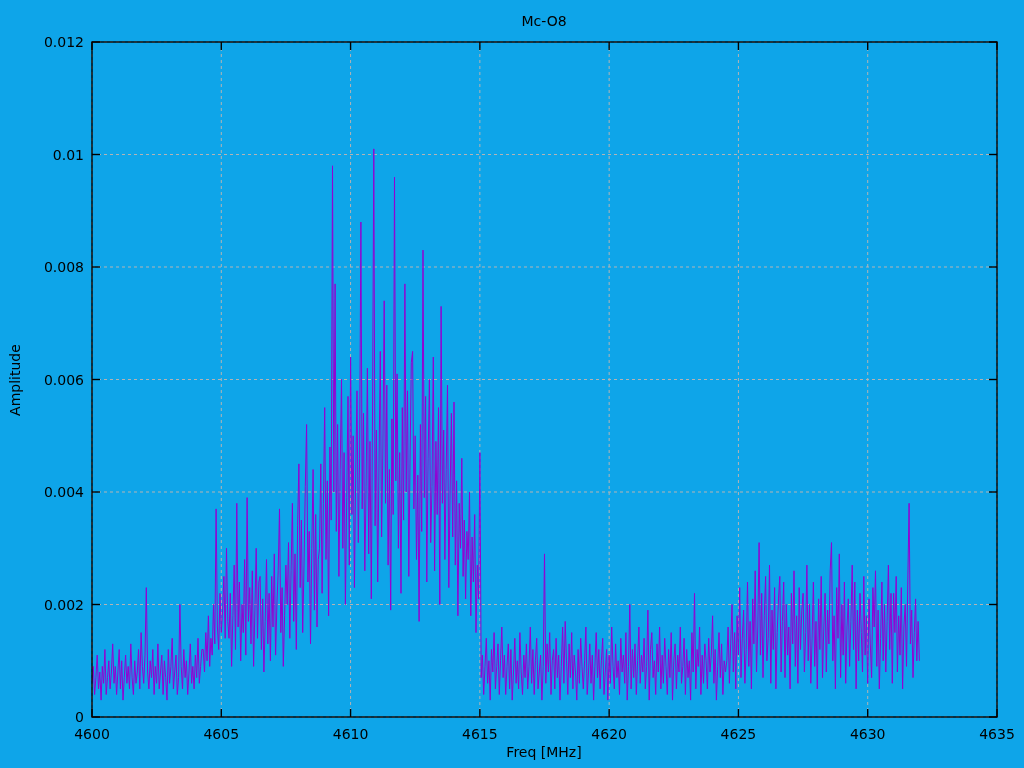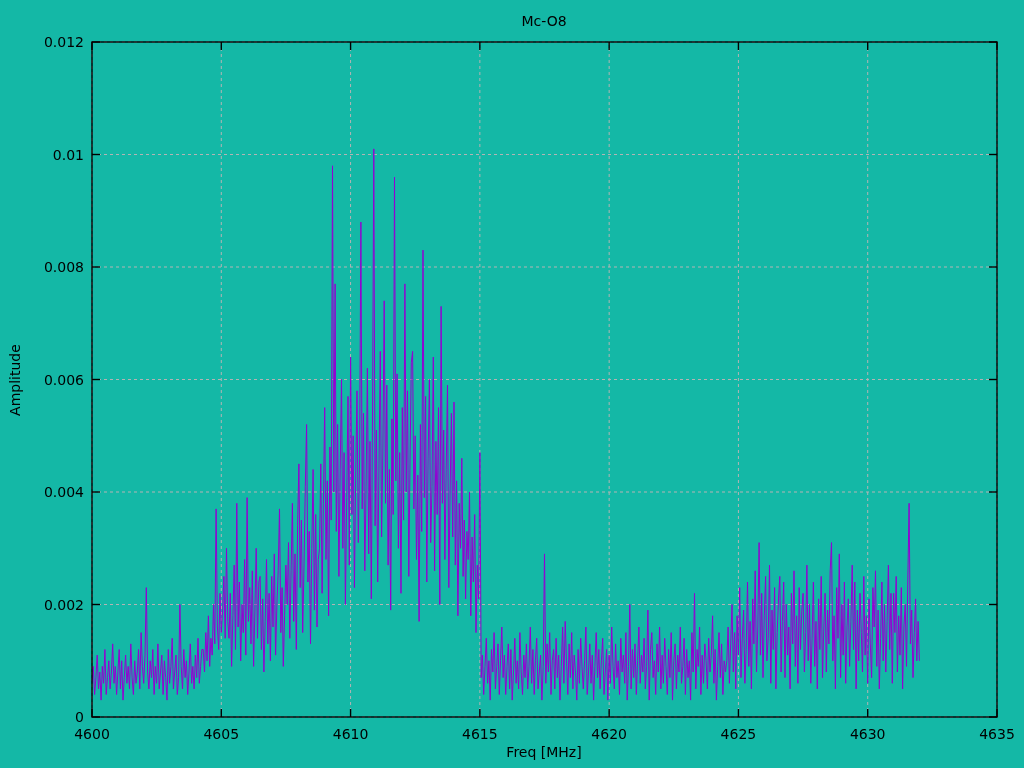--- a/index.html
+++ b/index.html
@@ -1,16 +1,16 @@
 <!DOCTYPE html>
 <html><head>
 <meta charset="utf-8">
 <style>
   html,body{margin:0;padding:0;background:#ffffff;}
-  .figure{position:relative;width:1024px;height:768px;background:#14b8a6;overflow:hidden;text-align:center;}
+  .figure{position:relative;width:1024px;height:768px;background:#0ea5e9;overflow:hidden;text-align:center;}
   svg text{font-family:"DejaVu Sans","Liberation Sans",sans-serif;font-size:14px;fill:#000000;}
   .grid{stroke-width:1;stroke-dasharray:3 3;fill:none;}
   .dataline{fill:none;stroke-width:1;stroke-linejoin:miter;stroke-linecap:butt;}
   .frame{fill:none;stroke:#000000;stroke-width:1.4;}
   .tick-mark{stroke:#000000;stroke-width:1.4;}
 </style>
 </head>
 <body>
 
 <div class="figure">

